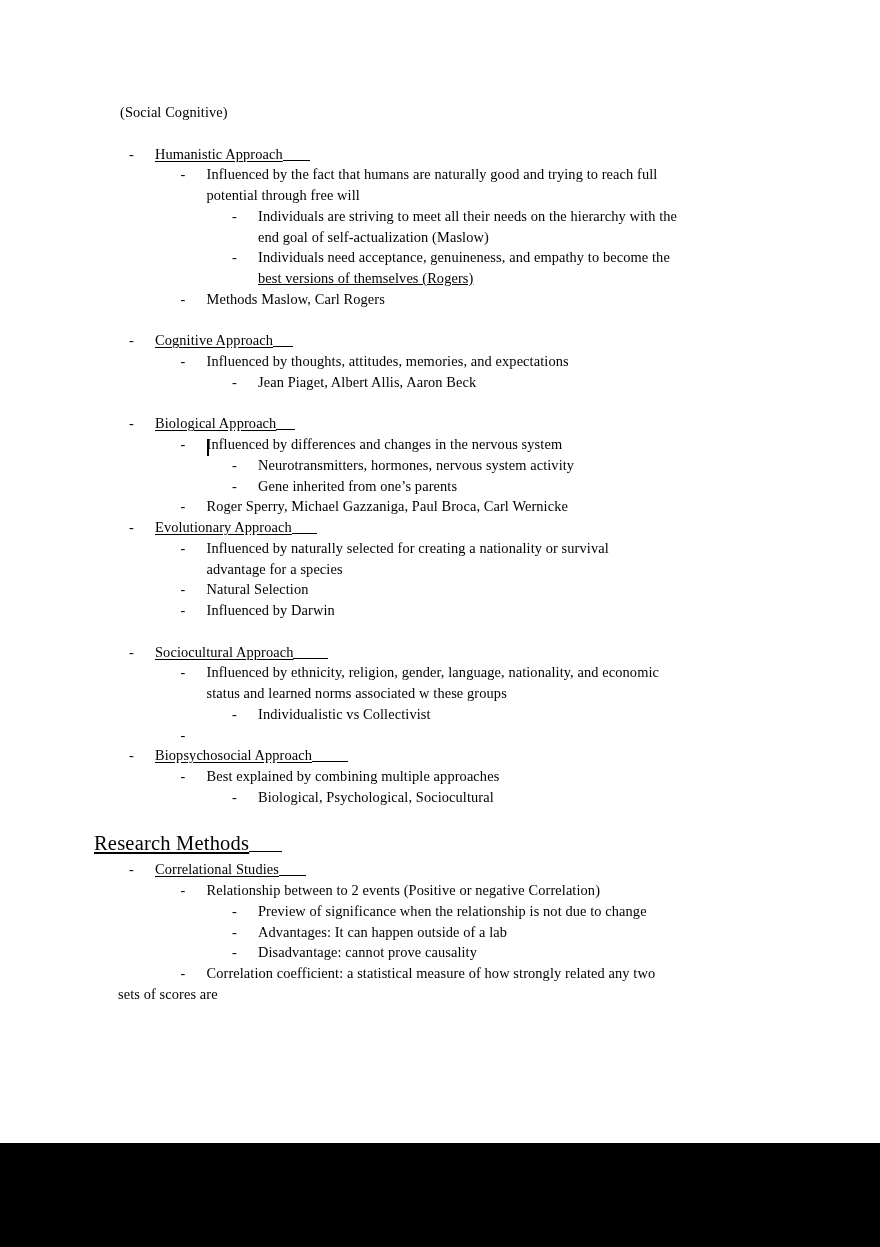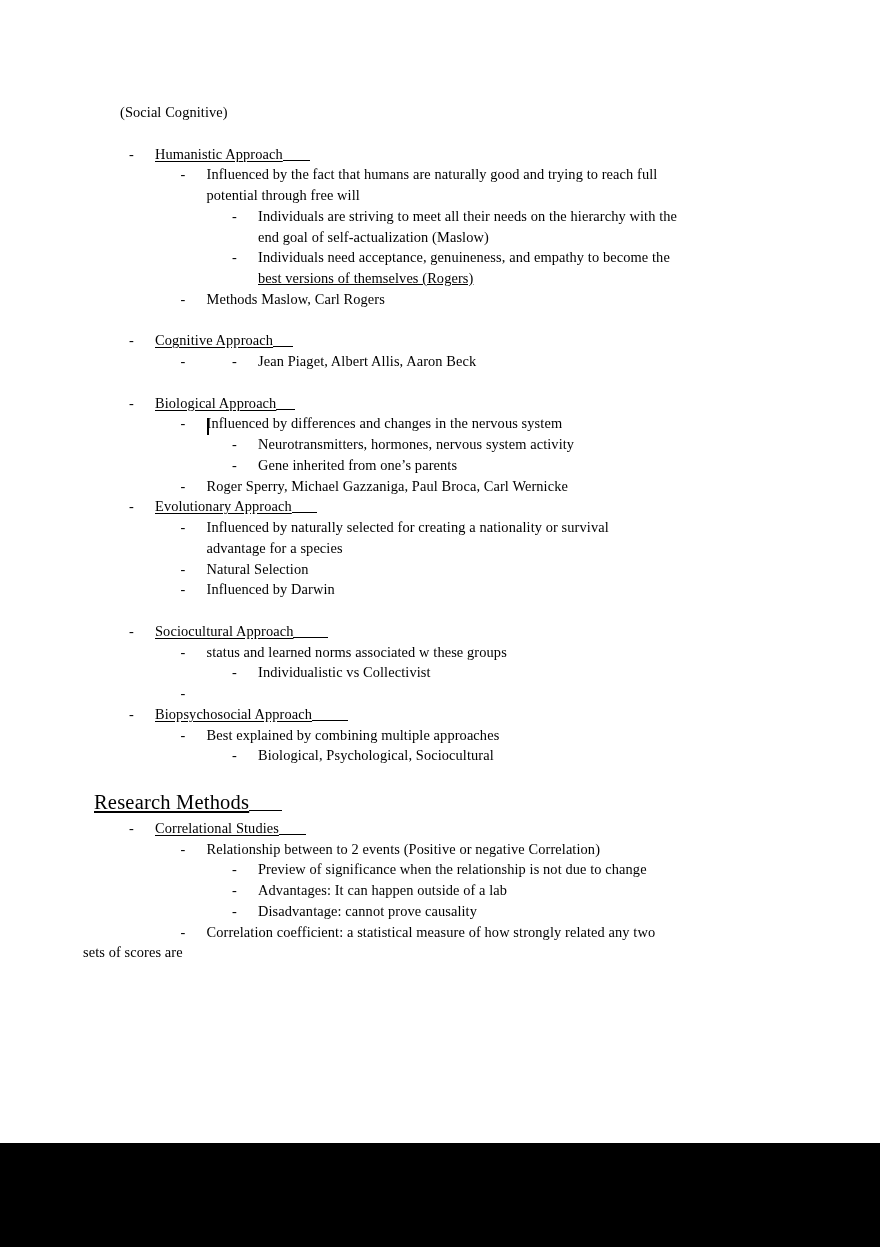--- a/index.html
+++ b/index.html
@@ -34,48 +34,48 @@
       <div class="line" style="padding-left: 155px;"><span class="dash" style="left: 129px;">-</span><span class="ul">Humanistic Approach</span><span class="utail" style="width: 27px;"></span></div>
       <div class="line" style="padding-left: 206.5px;"><span class="dash" style="left: 180.5px;">-</span><span>Influenced by the fact that humans are naturally good and trying to reach full</span></div>
       <div class="line" style="padding-left: 206.5px;"><span>potential through free will</span></div>
       <div class="line" style="padding-left: 258px;"><span class="dash" style="left: 232px;">-</span><span>Individuals are striving to meet all their needs on the hierarchy with the</span></div>
       <div class="line" style="padding-left: 258px;"><span>end goal of self-actualization (Maslow)</span></div>
       <div class="line" style="padding-left: 258px;"><span class="dash" style="left: 232px;">-</span><span>Individuals need acceptance, genuineness, and empathy to become the</span></div>
       <div class="line" style="padding-left: 258px; text-decoration: underline;"><span>best versions of themselves (Rogers)</span></div>
       <div class="line" style="padding-left: 206.5px;"><span class="dash" style="left: 180.5px;">-</span><span>Methods Maslow, Carl Rogers</span></div>
       <div class="line blank"></div>
       <div class="line" style="padding-left: 155px;"><span class="dash" style="left: 129px;">-</span><span class="ul">Cognitive Approach</span><span class="utail" style="width: 20px;"></span></div>
-      <div class="line" style="padding-left: 206.5px;"><span class="dash" style="left: 180.5px;">-</span></div>
+      <div class="line" style="padding-left: 206.5px;"><span class="dash" style="left: 180.5px;">-</span><span>Influenced by thoughts, attitudes, memories, and expectations</span></div>
       <div class="line" style="padding-left: 258px;"><span class="dash" style="left: 232px;">-</span><span>Jean Piaget, Albert Allis, Aaron Beck</span></div>
       <div class="line blank"></div>
       <div class="line" style="padding-left: 155px;"><span class="dash" style="left: 129px;">-</span><span class="ul">Biological Approach</span><span class="utail" style="width: 19px;"></span></div>
       <div class="line" style="padding-left: 206.5px;"><span class="dash" style="left: 180.5px;">-</span><span>Influenced by differences and changes in the nervous system</span><span class="caret" style="left: 207px; background: rgb(0, 0, 0);"></span></div>
       <div class="line" style="padding-left: 258px;"><span class="dash" style="left: 232px;">-</span><span>Neurotransmitters, hormones, nervous system activity</span></div>
       <div class="line" style="padding-left: 258px;"><span class="dash" style="left: 232px;">-</span><span>Gene inherited from one’s parents</span></div>
       <div class="line" style="padding-left: 206.5px;"><span class="dash" style="left: 180.5px;">-</span><span>Roger Sperry, Michael Gazzaniga, Paul Broca, Carl Wernicke</span></div>
       <div class="line" style="padding-left: 155px;"><span class="dash" style="left: 129px;">-</span><span class="ul">Evolutionary Approach</span><span class="utail" style="width: 25px;"></span></div>
       <div class="line" style="padding-left: 206.5px;"><span class="dash" style="left: 180.5px;">-</span><span>Influenced by naturally selected for creating a nationality or survival</span></div>
       <div class="line" style="padding-left: 206.5px;"><span>advantage for a species</span></div>
       <div class="line" style="padding-left: 206.5px;"><span class="dash" style="left: 180.5px;">-</span><span>Natural Selection</span></div>
       <div class="line" style="padding-left: 206.5px;"><span class="dash" style="left: 180.5px;">-</span><span>Influenced by Darwin</span></div>
       <div class="line blank"></div>
       <div class="line" style="padding-left: 155px;"><span class="dash" style="left: 129px;">-</span><span class="ul">Sociocultural Approach</span><span class="utail" style="width: 35px;"></span></div>
-      <div class="line" style="padding-left: 206.5px;"><span class="dash" style="left: 180.5px;">-</span></div>
+      <div class="line" style="padding-left: 206.5px;"><span class="dash" style="left: 180.5px;">-</span><span>Influenced by ethnicity, religion, gender, language, nationality, and economic</span></div>
       <div class="line" style="padding-left: 206.5px;"><span>status and learned norms associated w these groups</span></div>
       <div class="line" style="padding-left: 258px;"><span class="dash" style="left: 232px;">-</span><span>Individualistic vs Collectivist</span></div>
       <div class="line" style="padding-left: 206.5px;"><span class="dash" style="left: 180.5px;">-</span></div>
       <div class="line blank"></div>
       <div class="line" style="padding-left: 155px;"><span class="dash" style="left: 129px;">-</span><span class="ul">Biopsychosocial Approach</span><span class="utail" style="width: 36px;"></span></div>
       <div class="line" style="padding-left: 206.5px;"><span class="dash" style="left: 180.5px;">-</span><span>Best explained by combining multiple approaches</span></div>
       <div class="line" style="padding-left: 258px;"><span class="dash" style="left: 232px;">-</span><span>Biological, Psychological, Sociocultural</span></div>
       <div class="line blank"></div>
       <div class="line h0" style="padding-left: 94px;"><span class="ul">Research Methods</span><span class="utail" style="width: 33px;"></span></div>
       <div class="line" style="padding-left: 155px;"><span class="dash" style="left: 129px;">-</span><span class="ul">Correlational Studies</span><span class="utail" style="width: 27px;"></span></div>
       <div class="line" style="padding-left: 206.5px;"><span class="dash" style="left: 180.5px;">-</span><span>Relationship between to 2 events (Positive or negative Correlation)</span></div>
       <div class="line" style="padding-left: 258px;"><span class="dash" style="left: 232px;">-</span><span>Preview of significance when the relationship is not due to change</span></div>
       <div class="line" style="padding-left: 258px;"><span class="dash" style="left: 232px;">-</span><span>Advantages: It can happen outside of a lab</span></div>
       <div class="line" style="padding-left: 258px;"><span class="dash" style="left: 232px;">-</span><span>Disadvantage: cannot prove causality</span></div>
       <div class="line" style="padding-left: 206.5px;"><span class="dash" style="left: 180.5px;">-</span><span>Correlation coefficient: a statistical measure of how strongly related any two</span></div>
-      <div class="line" style="padding-left: 83px;"><span>sets of scores are</span></div>
+      <div class="line" style="padding-left: 118px;"><span>sets of scores are</span></div>
     </div>
 </div>
 
 <div class="letterbox"></div>
 
 </body></html>

